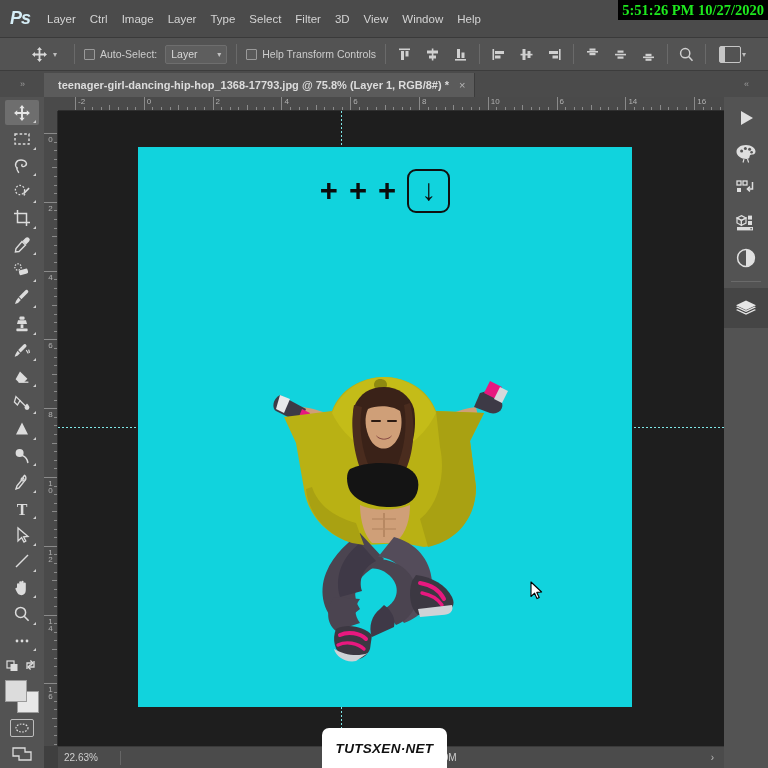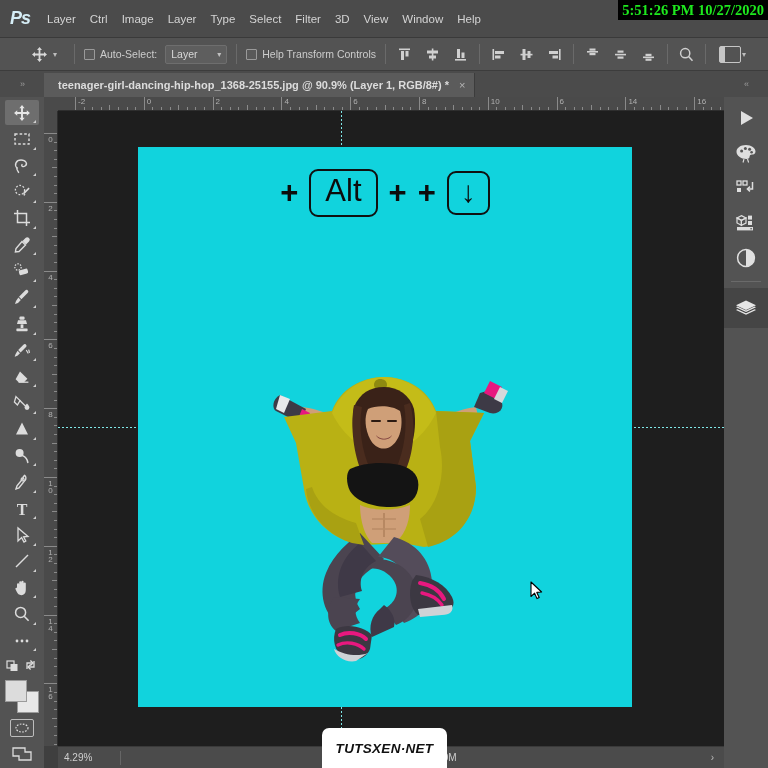--- a/index.html
+++ b/index.html
@@ -305,21 +305,21 @@
     <div class="opt-sep"></div>
     <div class="ws-switch">
         <i></i>
       </div>
     <span class="opt-caret">▾</span>
   </div>
 
   <div class="panel-expand">»</div>
   <div class="tabbar">
     <div class="doc-tab">
-      <span>teenager-girl-dancing-hip-hop_1368-25155.jpg @ 90.9% (Layer 1, RGB/8#) *</span>
+      <span>teenager-girl-dancing-hip-hop_1368-17793.jpg @ 75.8% (Layer 1, RGB/8#) *</span>
       <span class="tab-close">×</span>
     </div>
   </div>
   <div class="panel-expand-r">«</div>
 
   <div class="toolbar">
     <div class="tool active">
       <svg width="18" height="18" viewBox="0 0 17 17">
           <path d="M8.5 1 L11 4 H9.4 V7.6 H13 V6 L16 8.5 L13 11 V9.4 H9.4 V13 H11 L8.5 16 L6 13 H7.6 V9.4 H4 V11 L1 8.5 L4 6 V7.6 H7.6 V4 H6 Z" fill="#e6e6e6"></path>
         </svg>
@@ -725,21 +725,20 @@
       </div>
 
     <div class="canvas-wrap">
       <div class="guide-v" style="left:283px;"></div>
       <div class="guide-h" style="top:316px;"></div>
 
       <div class="artboard">
 
         <div class="keyrow">
           <div class="plus">+</div>
-          <div class="keybox">Alt</div>
           <div class="plus">+</div>
           <div class="plus">+</div>
           <div class="keybox arrow">↓</div>
         </div>
 
         <svg class="dancer" viewBox="0 0 400 320">
 
           <path d="M118 60 C135 62 160 70 182 92 L170 106 C150 88 130 78 115 74 Z" fill="#cf9f78"></path>
           <path d="M96 48 L122 62 L116 76 L92 64 C88 62 88 52 96 48 Z" fill="#3d3a46"></path>
           <path d="M96 48 L106 52 L100 66 L92 62 Z" fill="#e8e8ea"></path>
@@ -790,21 +789,21 @@
           <path d="M122 142 C124 166 142 188 168 196 L180 198 L172 176 C150 170 134 158 128 140 Z" fill="#a9a112"></path>
         </svg>
 
         <svg class="cursor" viewBox="0 0 13 19">
           <path d="M1 1 L1 15.5 L4.6 12.2 L7 17.6 L9.2 16.6 L6.8 11.4 L11.6 11 Z" fill="#ffffff" stroke="#000000" stroke-width="1.1" stroke-linejoin="round"></path>
         </svg>
       </div>
     </div>
 
     <div class="statusbar">
-      <div class="sb-zoom">4.29%</div>
+      <div class="sb-zoom">22.63%</div>
       <div class="sb-div"></div>
       <div class="sb-doc">Doc: 1.28M/1.70M</div>
       <div class="sb-arrow">›</div>
     </div>
   </div>
 
   <div class="watermark">TUTSXEN·NET</div>
 </div>
 
 </body></html>

